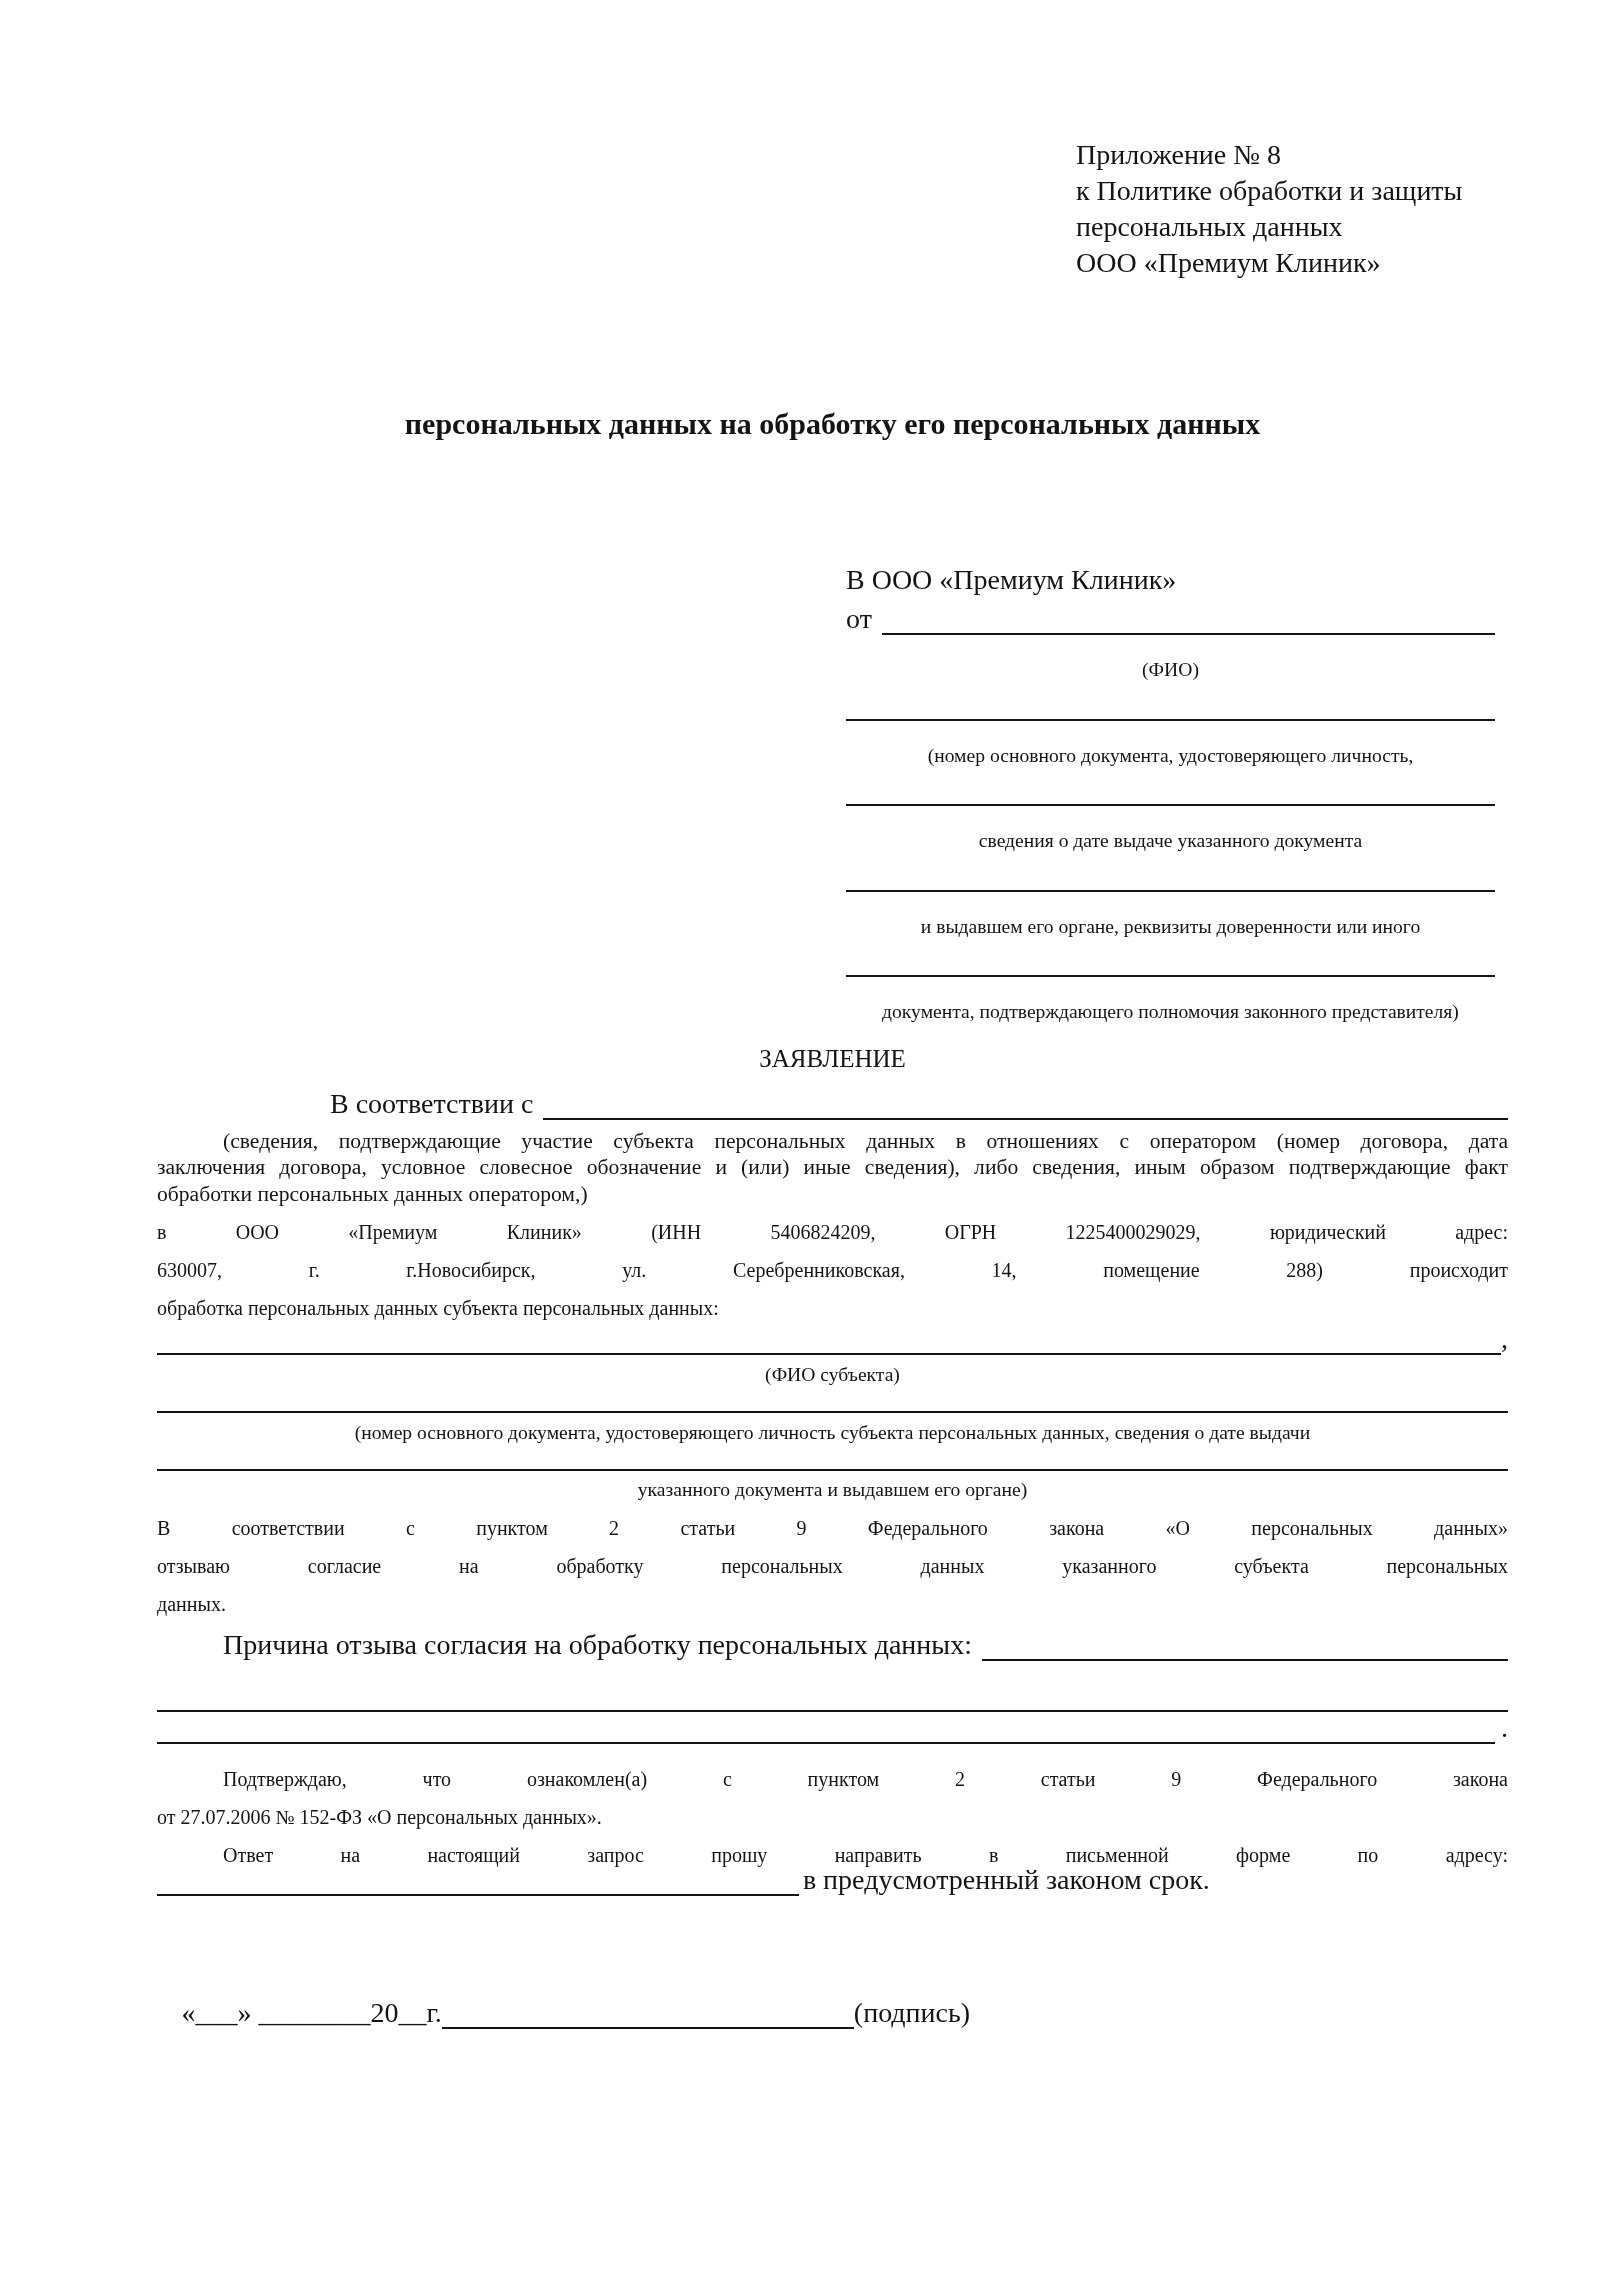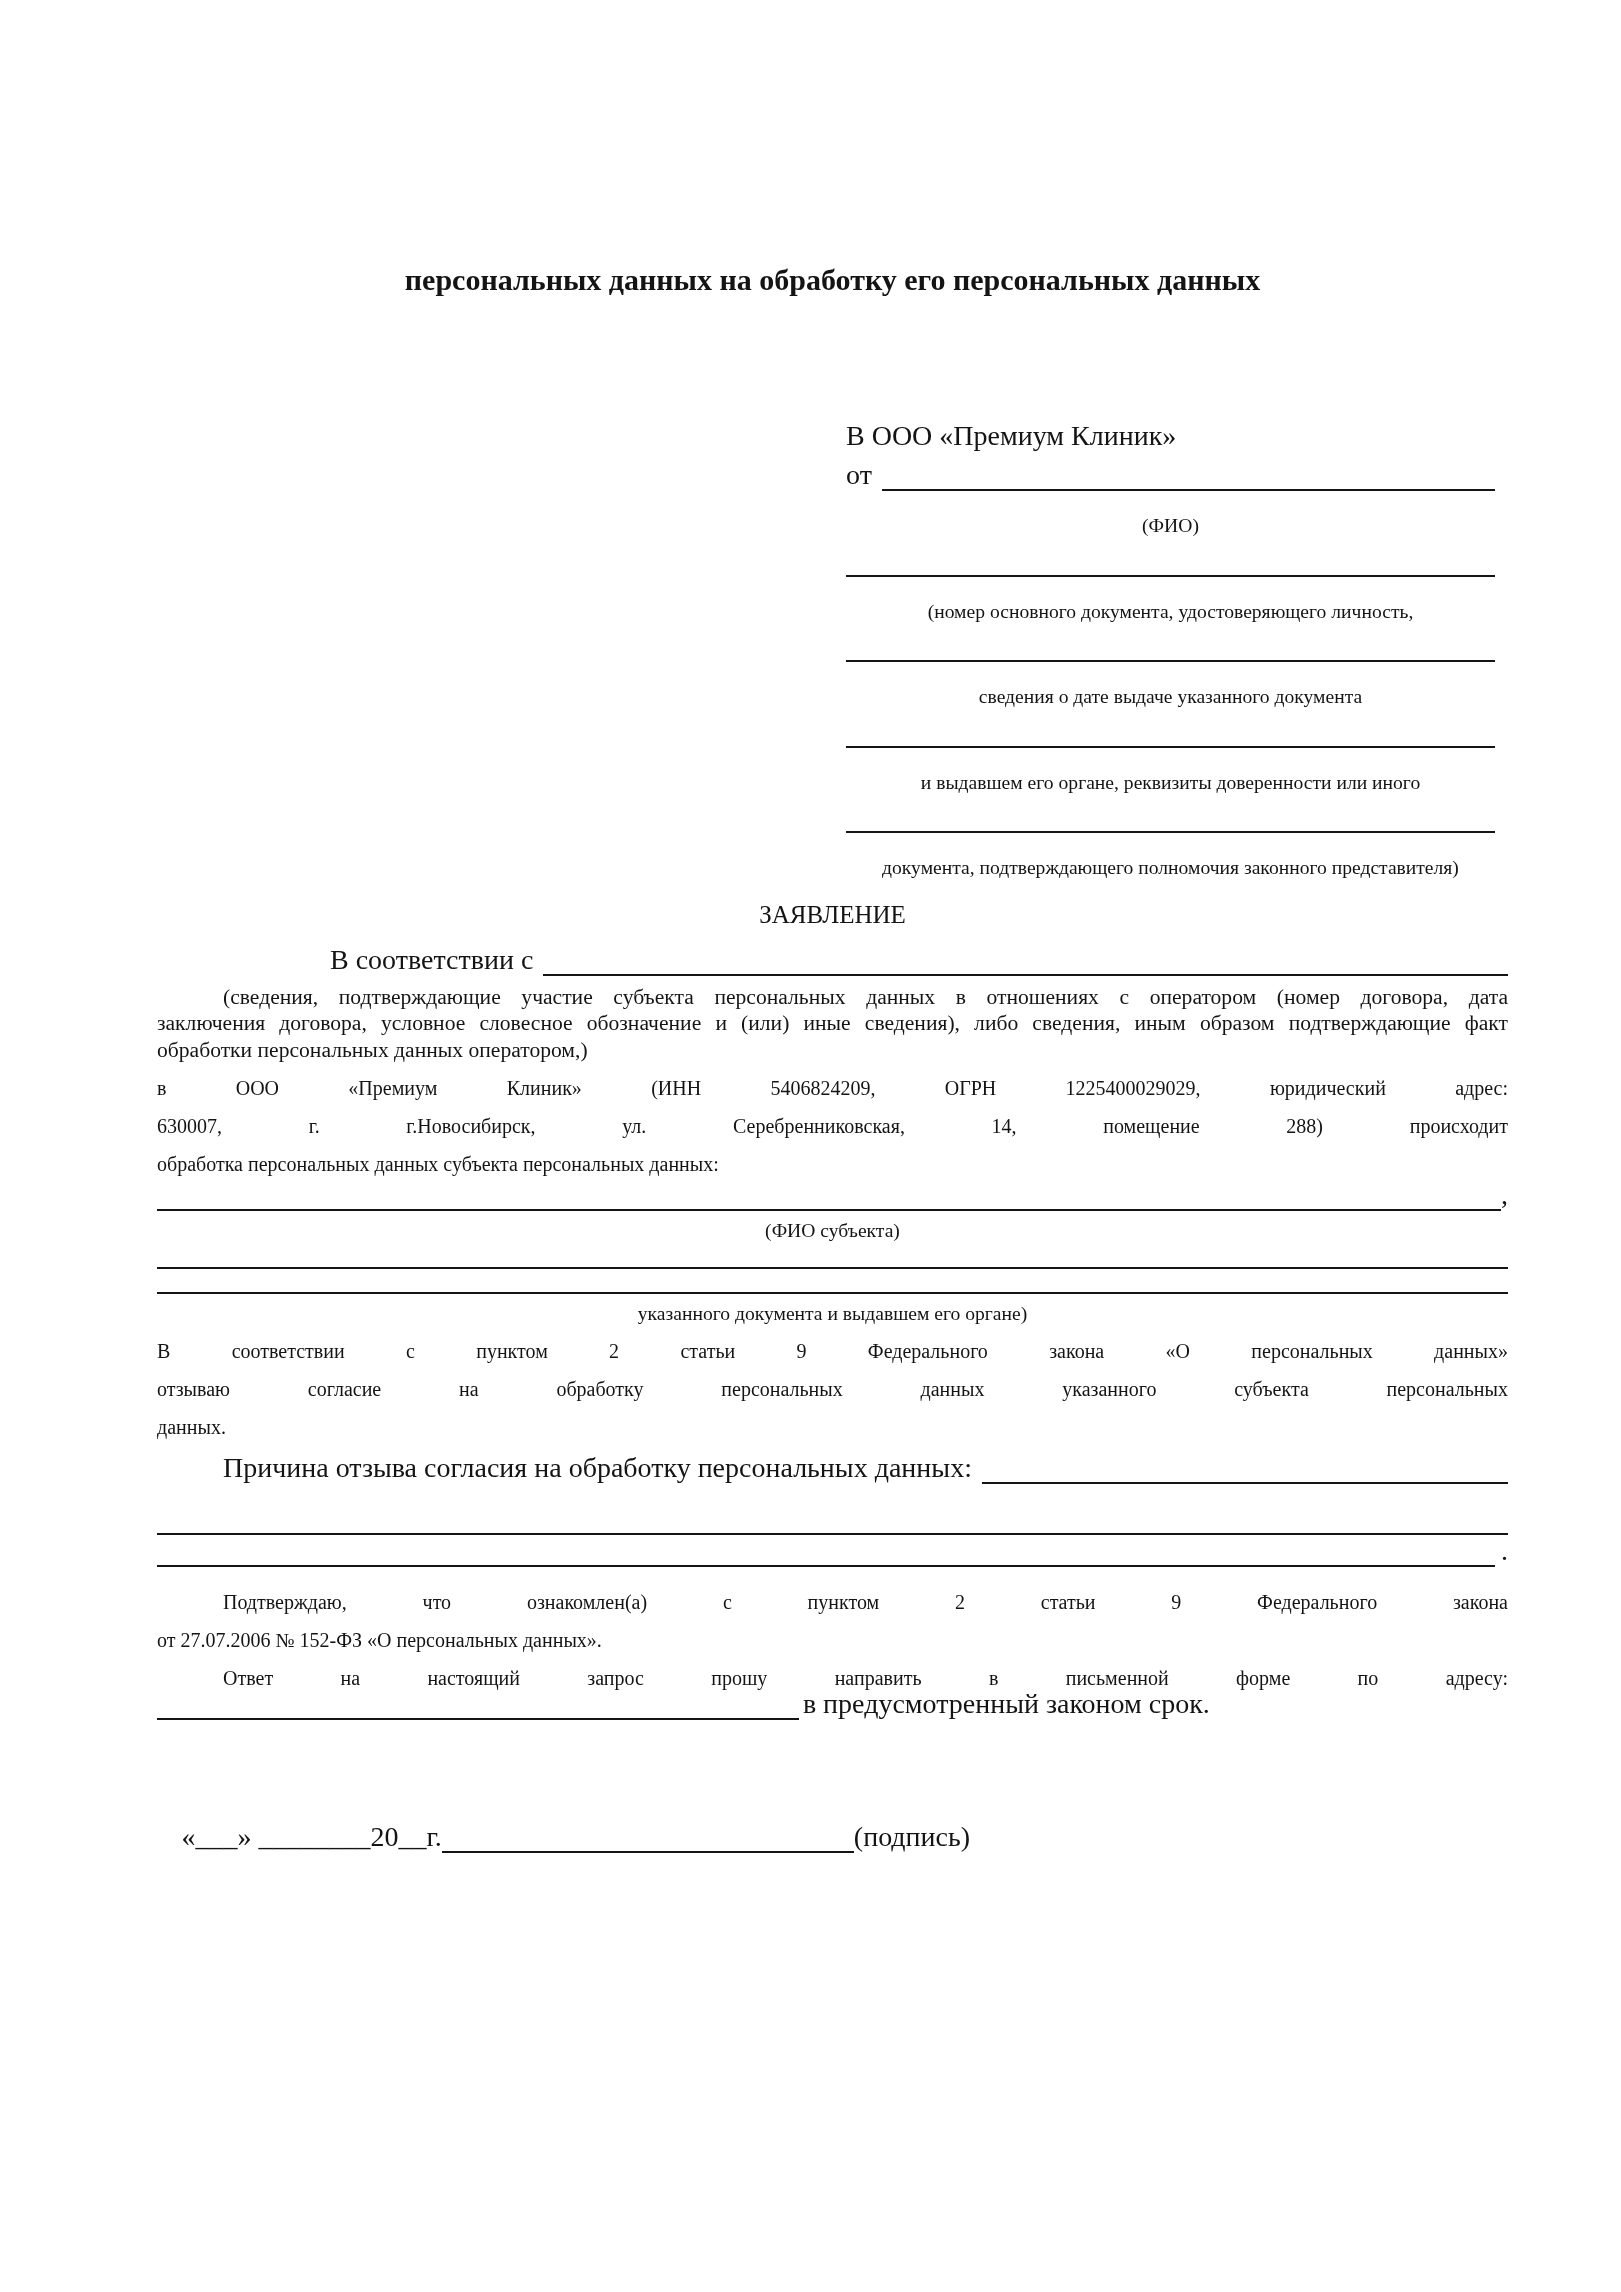--- a/index.html
+++ b/index.html
@@ -102,20 +102,26 @@
   }
   .sig-group { display: flex; align-items: flex-end; }
   .sig-line { width: 412px; border-bottom: 2.9px solid #151515; height: 35px; }
 </style>
 </head>
 <body>
 
 <div class="page">
   <div class="content">
 
+    <div class="appendix">
+      <div>Приложение № 8</div>
+      <div>к Политике обработки и защиты</div>
+      <div>персональных данных</div>
+      <div>ООО «Премиум Клиник»</div>
+    </div>
 
     <div class="doc-title">
       <div>персональных данных на обработку его персональных данных</div>
     </div>
 
     <div class="addressee">
       <div class="adr-to">В ООО «Премиум Клиник»</div>
       <div class="from-row">
         <span class="lbl">от</span>
         <span class="uline-fill"></span>
@@ -154,20 +160,21 @@
       <div>обработка персональных данных субъекта персональных данных:</div>
     </div>
 
     <div class="subject-row">
       <span class="uline-fill"></span>
       <span class="tail">,</span>
     </div>
     <div class="fcap-wide">(ФИО субъекта)</div>
 
     <div class="fline2"></div>
+    <div class="fcap-wide">(номер основного документа, удостоверяющего личность субъекта персональных данных, сведения о дате выдачи</div>
 
     <div class="fline2"></div>
     <div class="fcap-wide">указанного документа и выдавшем его органе)</div>
 
     <div class="para mt6">
       <div class="jl">В соответствии с пунктом 2 статьи 9 Федерального закона «О персональных данных»</div>
       <div class="jl">отзываю согласие на обработку персональных данных указанного субъекта персональных</div>
       <div>данных.</div>
     </div>
 

